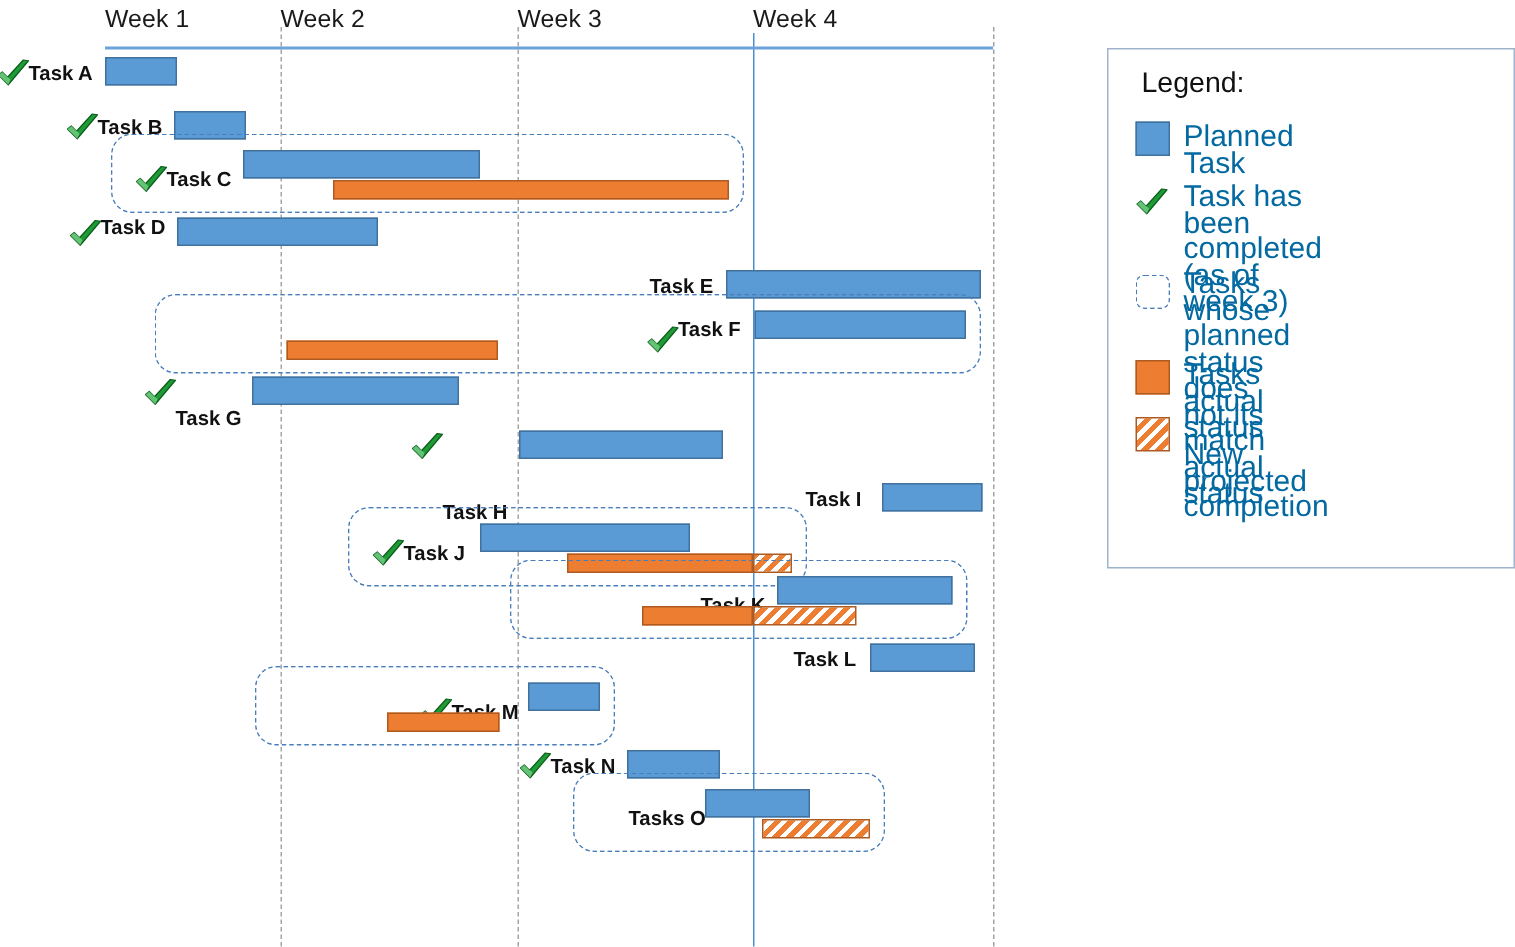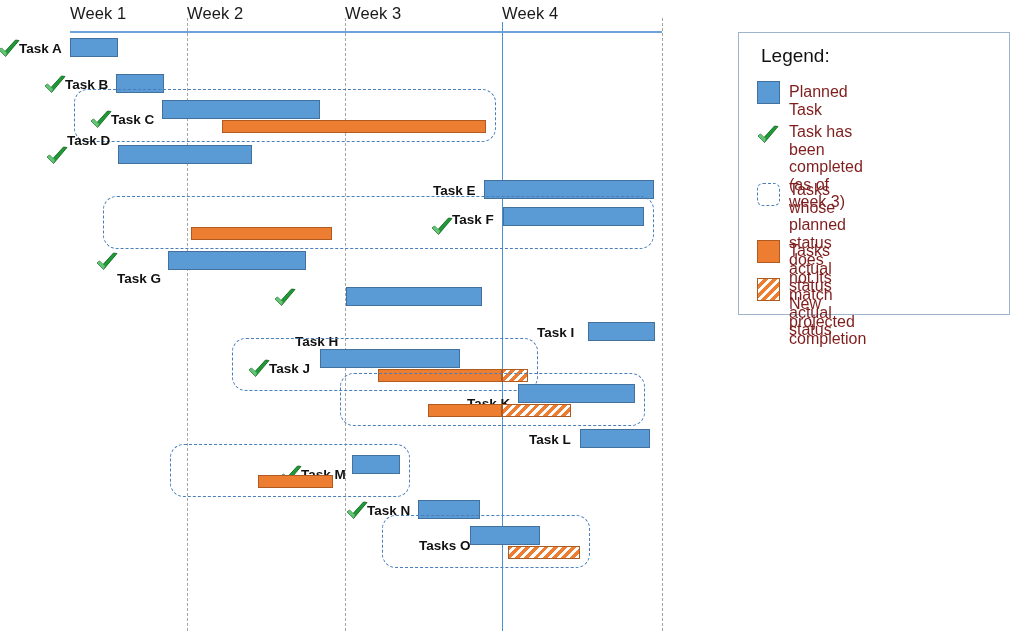--- a/index.html
+++ b/index.html
@@ -94,21 +94,21 @@
   
   .check {
     position: absolute;
     width: 22px; height: 20px;
   }
 
   
   #legend {
     position: absolute;
     left: 738px; top: 32px;
-    width: 272px; height: 283px;
+    width: 272px; height: 347px;
     border: 1.5px solid #9db4cc;
     background: #ffffff;
   }
   #legend .legend-title {
     position: absolute;
     left: 22px; top: 12px;
     font-size: 19px;
     color: #111;
   }
   .legend-row {
@@ -136,22 +136,22 @@
     border: 1px solid #ae5a21;
   }
   .sw-dashed {
     background: #ffffff;
     border: 1.4px dashed #4a7ebb;
     border-radius: 6px;
   }
   .legend-text {
     position: absolute;
     left: 32px;
-    font-size: 16px;
-    color: #7f1d1d;
+    font-size: 20px;
+    color: #0369a1;
     line-height: 17.5px;
     white-space: pre-line;
   }
 </style>
 </head>
 <body>
 
 <div id="gantt">
   <div id="week-labels">
       <div class="week-label" style="left: 70px; width: 117px;">Week 1</div>
@@ -180,21 +180,21 @@
         </svg></div>
       <div class="bar planned" style="left: 116px; width: 48px; top: 73.5px;"></div>
       <div class="group-outline" style="left: 74px; top: 89px; width: 422px; height: 53px;"></div>
       <div class="task-label" style="left: 111px; top: 109px;">Task C</div>
       <div class="check" style="left: 90px; top: 110px;"><svg width="22" height="20" viewBox="0 0 22 20">
           <path d="M1 11 L7.5 17.5 L21 1.5 L17.5 1 L7 12.5 L3.5 9 Z" fill="#1E9B34" stroke="#0c5c1c" stroke-width="0.8" stroke-linejoin="round"></path>
           <path d="M1 11 L7.5 17.5 L9 14 L3.5 9 Z" fill="#7ad18a" opacity="0.75"></path>
         </svg></div>
       <div class="bar planned" style="left: 162px; width: 158px; top: 100px;"></div>
       <div class="bar actual thin" style="left: 222px; width: 264px; top: 120px;"></div>
-      <div class="task-label" style="left: 67px; top: 130px;">Task D</div>
+      <div class="task-label" style="left: 67px; top: 141px;">Task D</div>
       <div class="check" style="left: 46px; top: 145.5px;"><svg width="22" height="20" viewBox="0 0 22 20">
           <path d="M1 11 L7.5 17.5 L21 1.5 L17.5 1 L7 12.5 L3.5 9 Z" fill="#1E9B34" stroke="#0c5c1c" stroke-width="0.8" stroke-linejoin="round"></path>
           <path d="M1 11 L7.5 17.5 L9 14 L3.5 9 Z" fill="#7ad18a" opacity="0.75"></path>
         </svg></div>
       <div class="bar planned" style="left: 118px; width: 134px; top: 144.5px;"></div>
       <div class="task-label" style="left: 433px; top: 180px;">Task E</div>
       <div class="bar planned" style="left: 484px; width: 170px; top: 180px;"></div>
       <div class="group-outline" style="left: 103px; top: 195.5px; width: 551px; height: 53px;"></div>
       <div class="task-label" style="left: 452px; top: 209px;">Task F</div>
       <div class="check" style="left: 431px; top: 216.5px;"><svg width="22" height="20" viewBox="0 0 22 20">

